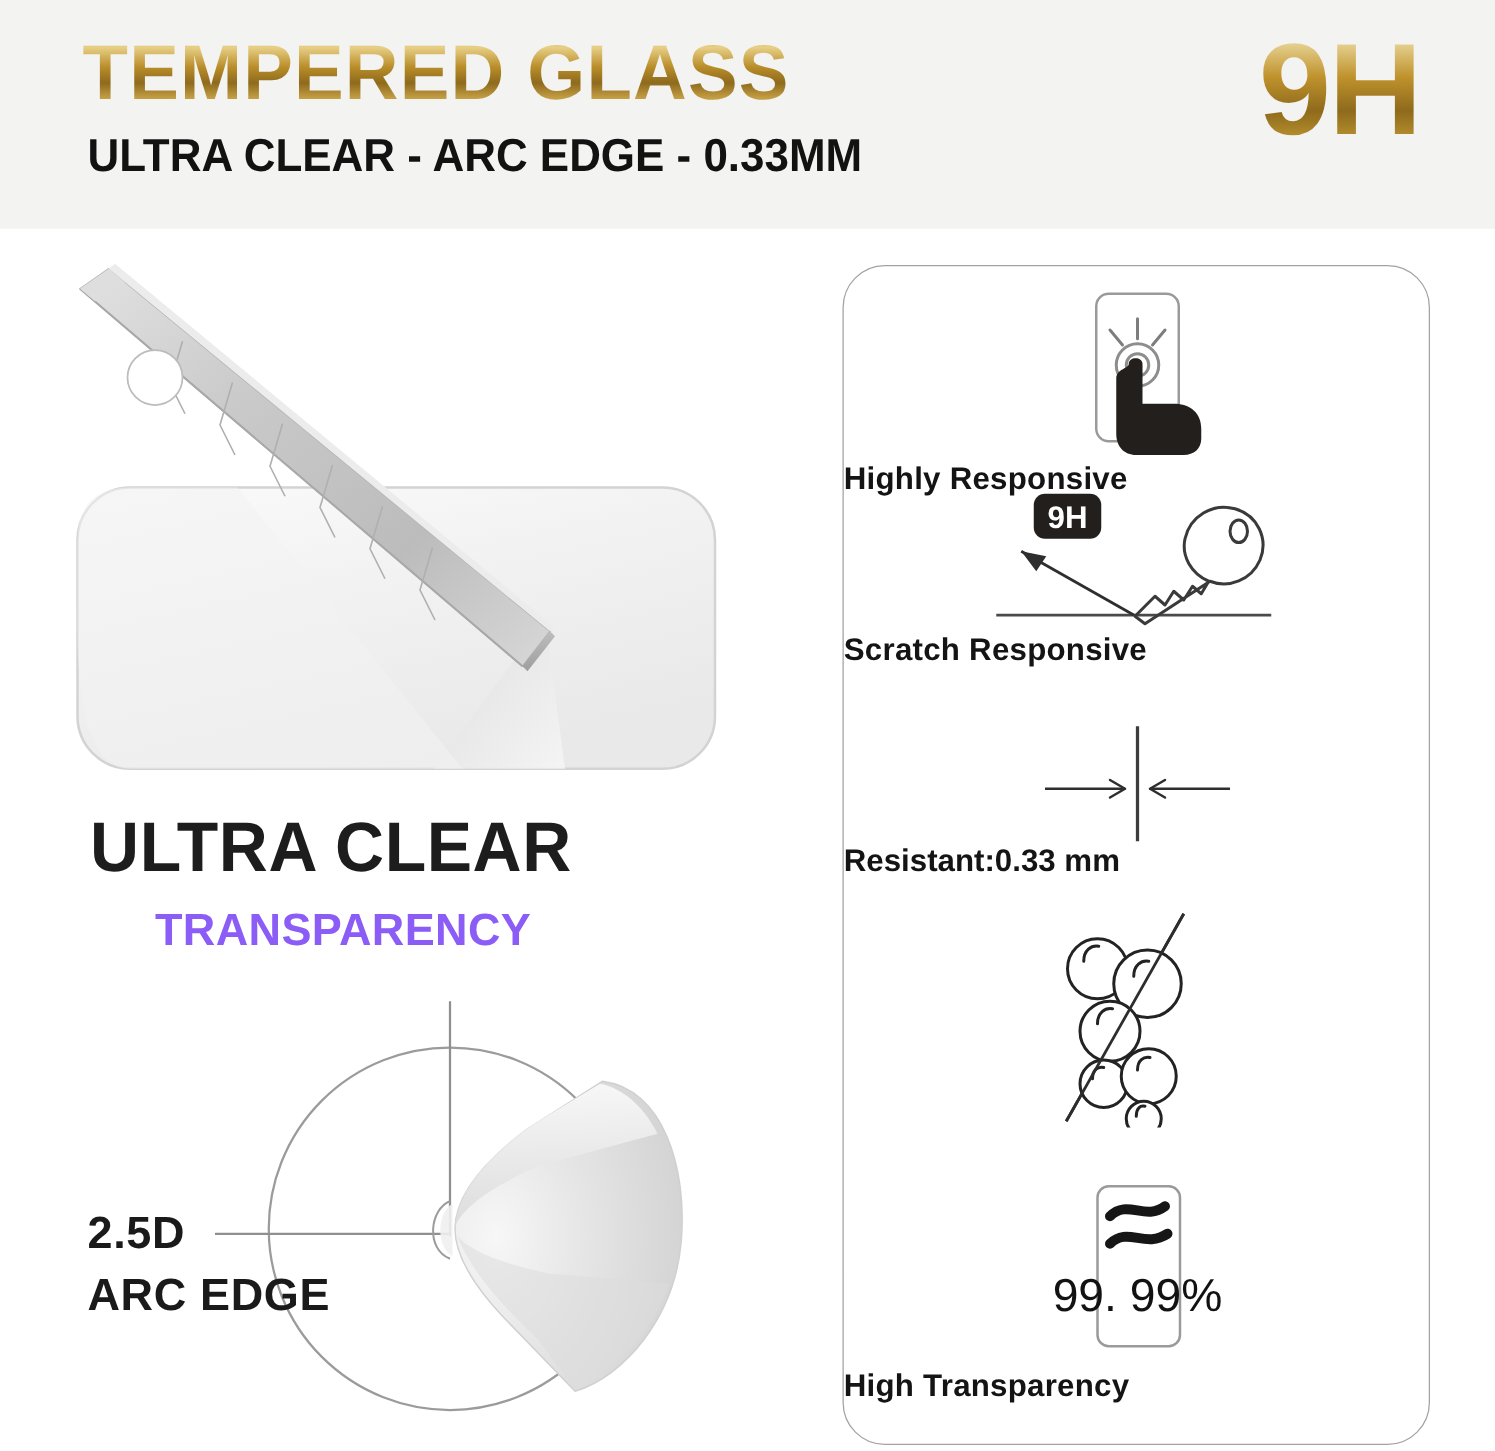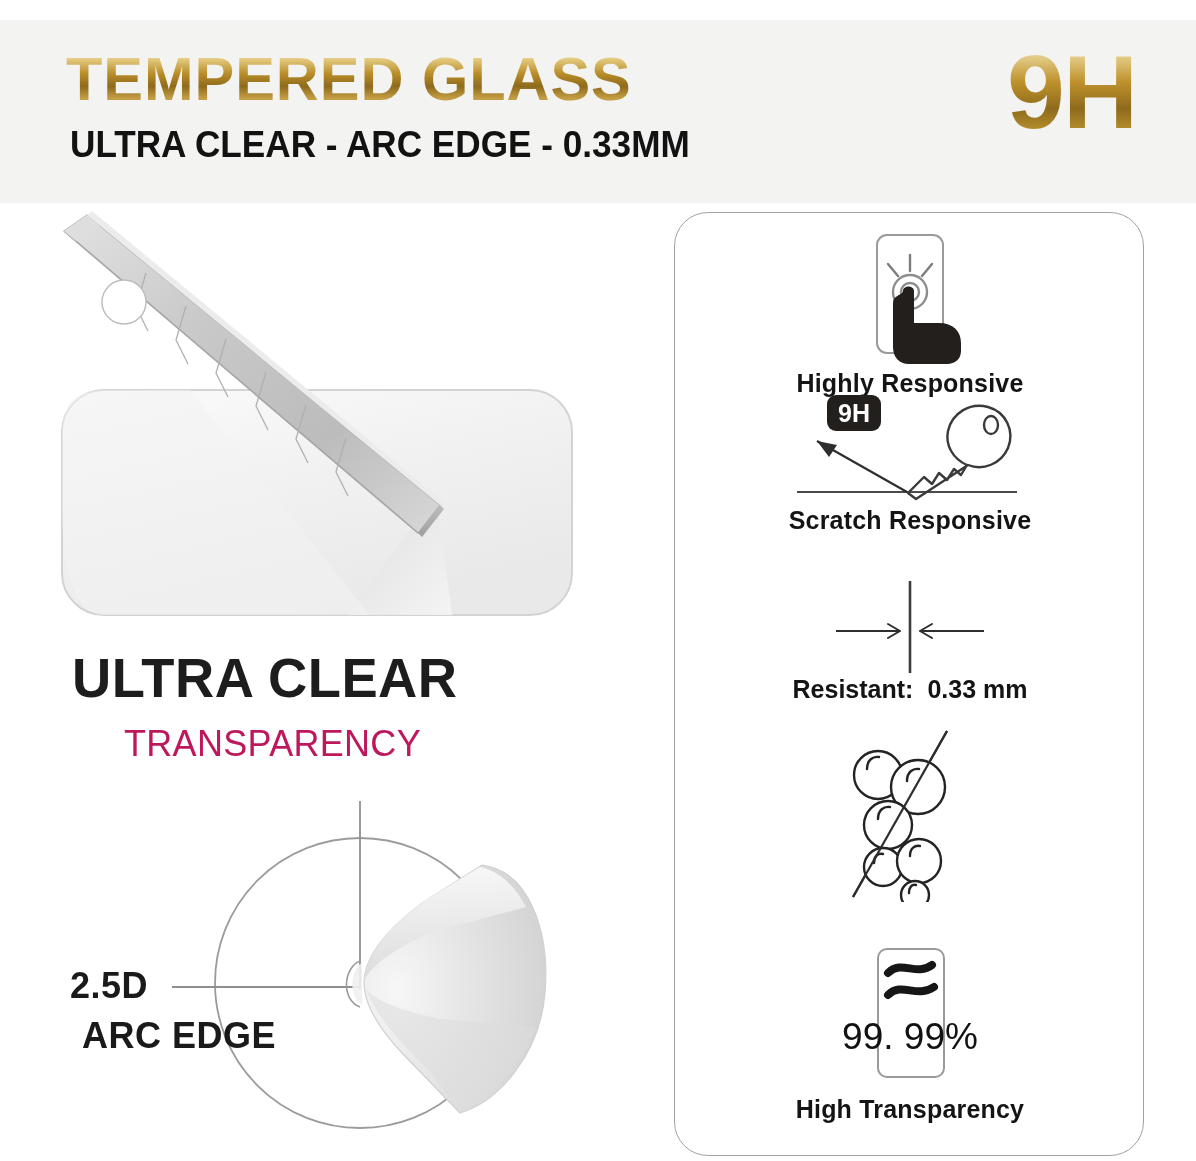--- a/index.html
+++ b/index.html
@@ -18,21 +18,20 @@
     overflow: hidden;
   }
 
   
   #header-band {
     position: absolute;
     left: 0; top: 0;
     width: 1196px;
     height: 183px;
     background: #f3f3f2;
-    margin-top: 20px;
   }
   #header-inner {
     position: absolute;
     left: 8px; top: 0;
     width: 1180px;
     height: 183px;
   }
   #title-block {
     position: absolute;
     left: 58px;
@@ -115,59 +114,58 @@
     letter-spacing: 0.5px;
     transform: scaleX(0.97);
     transform-origin: left center;
     white-space: nowrap;
   }
   #transparency-sub {
     position: absolute;
     left: 124px;
     top: 540px;
     font-size: 36px;
-    font-weight: normal;
-    color: #be185d;
+    font-weight: bold;
+    color: #8b5cf6;
     letter-spacing: 0.3px;
     white-space: nowrap;
   }
   #arc-scene {
     position: absolute;
     left: 30px; top: 600px;
     width: 620px; height: 370px;
   }
   .arc-label {
     position: absolute;
     font-size: 36px;
     font-weight: bold;
     color: #1a1a1a;
     letter-spacing: 0.5px;
     white-space: nowrap;
     text-align: center;
   }
   #arc-label-1 { left: 40px; top: 182px; }
-  #arc-label-2 { left: 52px; top: 232px; }
+  #arc-label-2 { left: 40px; top: 232px; }
 
   
   #feature-panel {
     position: absolute;
     left: 674px;
     top: 212px;
     width: 470px;
     height: 944px;
     border: 1.4px solid #a2a2a2;
     border-radius: 34px;
     background: #ffffff;
     box-sizing: border-box;
   }
   .feature {
     position: absolute;
     left: 0;
     width: 470px;
-    text-align: center;
   }
   .feature-icon {
     display: block;
     margin: 0 auto;
   }
   .feature-label {
     font-size: 25px;
     font-weight: bold;
     color: #141414;
     letter-spacing: 0.2px;
@@ -179,21 +177,21 @@
   #feature-thickness  { top: 366px; }
   #feature-bubble     { top: 514px; }
   #feature-transparency { top: 730px; }
 
   .thickness-label {
     font-size: 25px;
     font-weight: bold;
     color: #141414;
     white-space: nowrap;
   }
-  .thickness-label .tval { margin-left: 14px; }
+  .thickness-label .tval { }
 </style>
 </head>
 <body>
 
 <div id="page">
 
   <div id="header-band">
     <div id="header-inner">
       <div id="title-block">
         <div class="main-title">TEMPERED GLASS</div>

